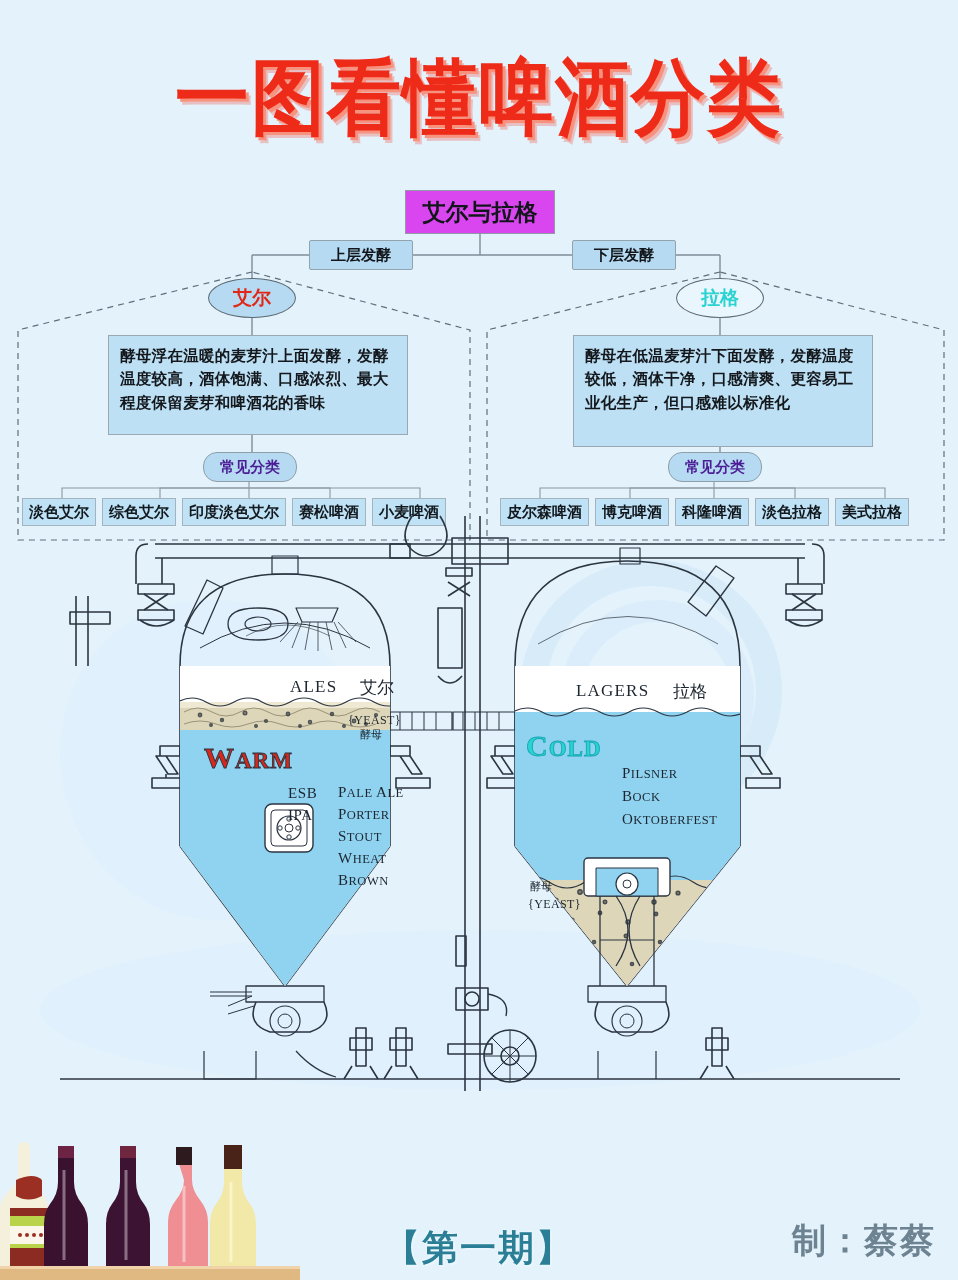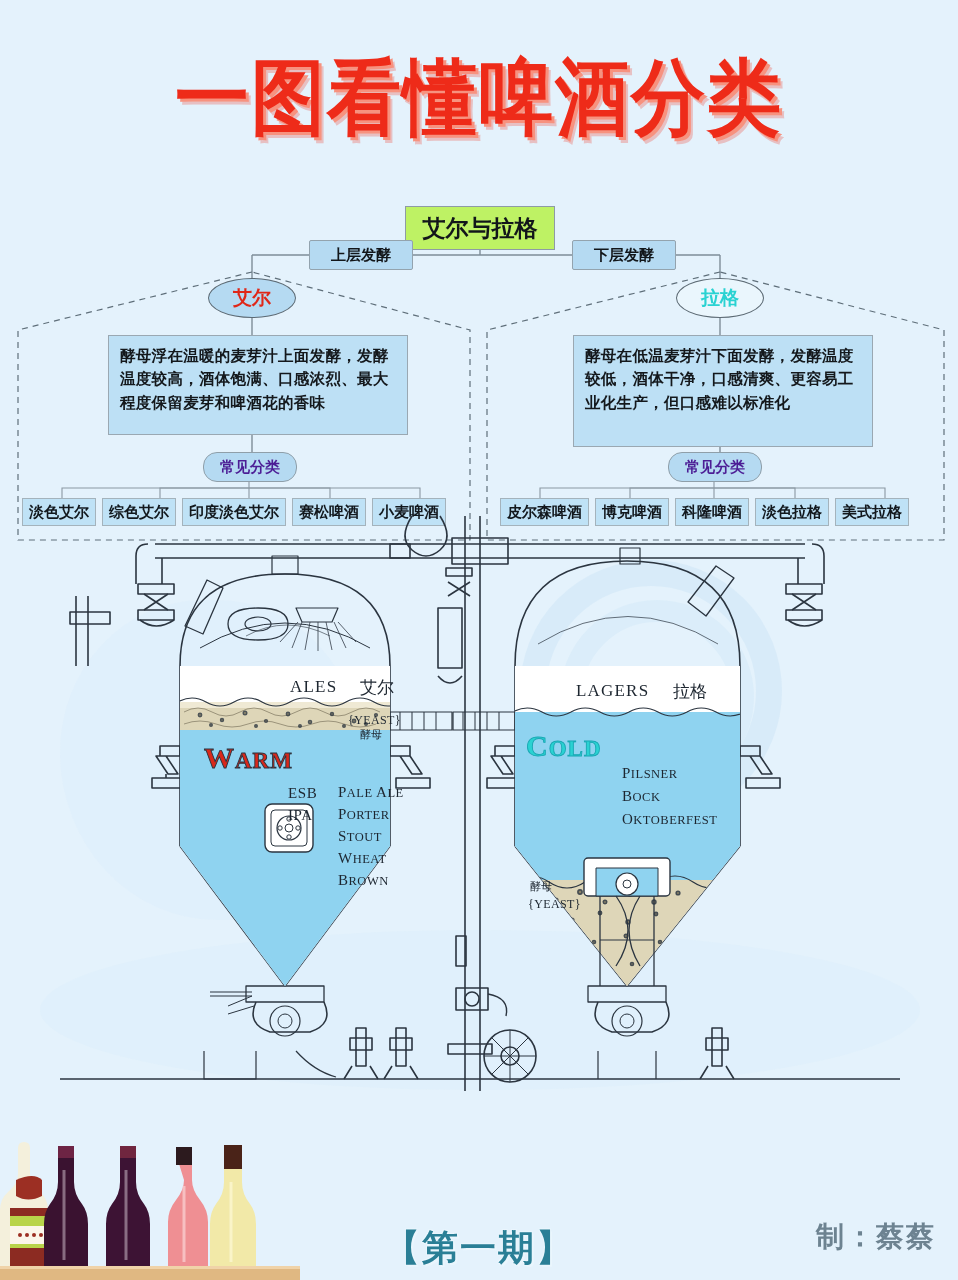--- a/index.html
+++ b/index.html
@@ -33,23 +33,23 @@
   .map{position:absolute;left:0;top:180px;width:958px;height:370px;}
   svg.lines{position:absolute;left:0;top:0;width:958px;height:370px;overflow:visible;}
 
   .node{
     position:absolute;box-sizing:border-box;
     background:#b5daf2;border:1px solid #8a9aa6;
     color:#12161a;font-weight:bold;text-align:center;
     display:flex;align-items:center;justify-content:center;
   }
   .root{
-    left:405px;top:26px;width:150px;height:44px;
+    left:405px;top:10px;width:150px;height:44px;
     font-size:23px;border:1px solid #8e9ba5;
-    background:#bef264;
+    background:#d946ef;
   }
   .branch{
     width:104px;height:30px;font-size:15px;border-radius:2px;
     background:#b5daf2;border:1px solid #93a3ae;
   }
   .branch-l{left:309px;top:60px;}
   .branch-r{left:572px;top:60px;}
 
   .oval{
     position:absolute;width:88px;height:40px;border-radius:50%;
@@ -96,21 +96,21 @@
 
   
   .issue{
     position:absolute;left:0;top:1224px;width:958px;text-align:center;
     font-size:36px;font-weight:bold;color:#2a7f96;letter-spacing:2px;
     font-family:"DejaVu Sans","Liberation Sans",sans-serif;
     text-shadow:2px 2px 0 #eaf6fd,-1px -1px 0 #eaf6fd,1px -1px 0 #eaf6fd,-1px 1px 0 #eaf6fd;
   }
   .credit{
     position:absolute;right:22px;top:1218px;
-    font-size:28px;font-weight:bold;color:#6d8391;letter-spacing:2px;
+    font-size:34px;font-weight:bold;color:#6d8391;letter-spacing:2px;
     font-family:"DejaVu Sans","Liberation Sans",sans-serif;
   }
 </style>
 </head>
 <body>
 
 <div class="page">
 
   <div class="wm wm3"></div>
   <div class="wm wm4"></div>

